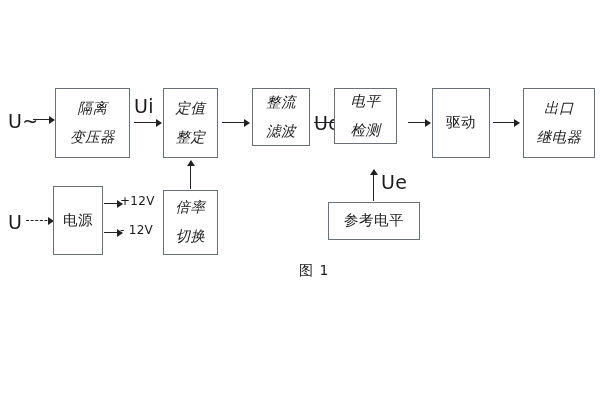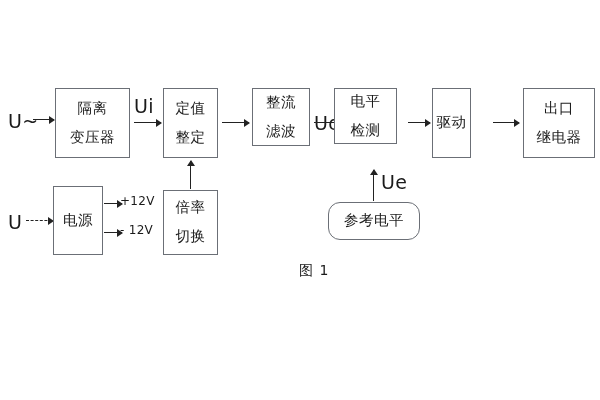--- a/index.html
+++ b/index.html
@@ -29,21 +29,21 @@
     align-items: center;
     justify-content: center;
     line-height: 1.5;
   }
   .node .ln {
     display: block;
     font-size: 14.5px;
     letter-spacing: 0.5px;
     white-space: nowrap;
   }
-  .node.two-line .ln { margin: 3.5px 0; }
+  .node.two-line .ln { margin: 3.5px 0; font-style: italic; }
   .lbl {
     position: absolute;
     font-size: 19px;
     white-space: nowrap;
     letter-spacing: 0.3px;
   }
   .lbl.small { font-size: 12px; }
   .caption {
     position: absolute;
     font-size: 14px;
@@ -131,21 +131,21 @@
   <div class="lbl" style="left:314px; top:112px;">Uo</div>
   <div class="arrow-h" style="left:314px; top:122px; width:25px;"></div>
 
   <div class="node two-line" style="left:334px; top:88px; width:63px; height:56px;">
     <span class="ln">电平</span>
     <span class="ln">检测</span>
   </div>
 
   <div class="arrow-h" style="left:408px; top:122px; width:22px;"></div>
 
-  <div class="node" style="left:432px; top:88px; width:39px; height:70px;">
+  <div class="node" style="left:432px; top:88px; width:58px; height:70px;">
     <span class="ln">驱动</span>
   </div>
 
   <div class="arrow-h" style="left:493px; top:122px; width:26px;"></div>
 
   <div class="node two-line" style="left:523px; top:88px; width:72px; height:70px;">
     <span class="ln">出口</span>
     <span class="ln">继电器</span>
   </div>
 
@@ -162,21 +162,21 @@
   <div class="arrow-h" style="left:104px; top:232px; width:18px;"></div>
   <div class="lbl small" style="left:120px; top:223px;">- 12V</div>
 
   <div class="node two-line" style="left:163px; top:190px; width:55px; height:65px;">
     <span class="ln">倍率</span>
     <span class="ln">切换</span>
   </div>
 
   <div class="arrow-v-up" style="left:190px; top:161px; height:28px;"></div>
 
-  <div class="node" style="left:328px; top:202px; width:92px; height:38px;border-radius:12px;">
+  <div class="node" style="left:328px; top:202px; width:92px; height:38px;">
     <span class="ln">参考电平</span>
   </div>
 
   <div class="arrow-v-up" style="left:373px; top:170px; height:31px;"></div>
   <div class="lbl" style="left:381px; top:171px;">Ue</div>
 
   <div class="caption" style="left:299px; top:262px;">图 1</div>
 
 </div>
 

